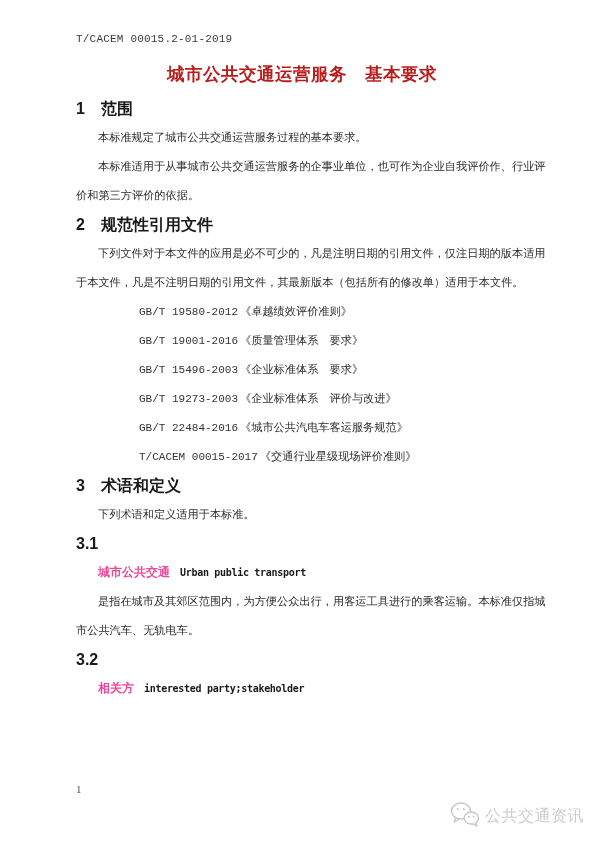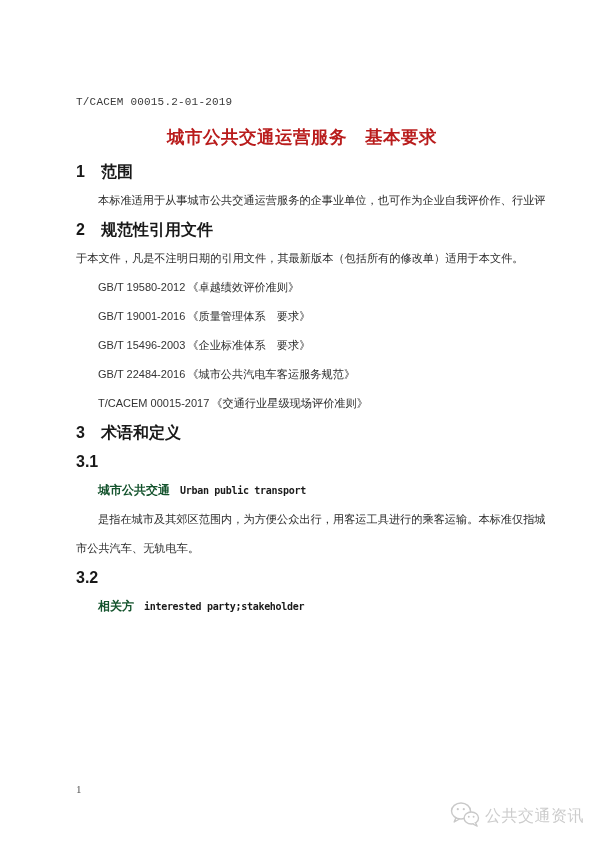--- a/index.html
+++ b/index.html
@@ -8,21 +8,21 @@
     width: 600px; height: 847px;
     font-family: "Liberation Serif", "DejaVu Serif", serif;
     color: #2d2d2d;
   }
   .page {
     position: relative;
     width: 600px; height: 847px;
     background: #ffffff;
     overflow: hidden;
   }
-  .content { padding: 95px 72px 0 76px; }
+  .content { padding: 32px 72px 0 76px; }
 
   .doc-code {
     font-family: "Liberation Mono", "DejaVu Sans Mono", monospace;
     font-size: 11px;
     color: #3a3a3a;
     line-height: 14px;
     letter-spacing: 0.2px;
   }
   .doc-title {
     margin-top: 17px;
@@ -38,30 +38,31 @@
   .body-lines { margin-top: 9px; font-size: 11.2px; }
   .line { height: 29px; line-height: 29px; white-space: nowrap; }
   .ind { padding-left: 22px; }
   .h {
     font-family: "Liberation Sans", "DejaVu Sans", sans-serif;
     font-weight: bold;
     font-size: 16px;
     color: #191919;
   }
   .ref-code {
-    font-family: Liberation Sans, sans-serif;
+    font-family: Liberation Mono, monospace;
     font-size: 11px;
     color: #333333;
+    margin-left: 41px;
   }
   .ref-title { margin-left: 2px; }
   .term-zh {
     font-family: "Liberation Sans", "DejaVu Sans", sans-serif;
     font-weight: bold;
     font-size: 12px;
-    color: #14532d;
+    color: #ec4899;
   }
   .term-en {
     font-family: "DejaVu Sans Mono", "Liberation Mono", monospace;
     font-weight: bold;
     font-size: 10px;
     color: #191919;
     margin-left: 10px;
     letter-spacing: -0.3px;
   }
 
@@ -95,42 +96,49 @@
 <div class="page">
   <div class="content">
 
     <div class="doc-code">T/CACEM 00015.2-01-2019</div>
 
     <div class="doc-title">城市公共交通运营服务　基本要求</div>
 
     <div class="body-lines">
 
       <div class="line h">1　范围</div>
+      <div class="line ind">本标准规定了城市公共交通运营服务过程的基本要求。</div>
       <div class="line ind">本标准适用于从事城市公共交通运营服务的企事业单位，也可作为企业自我评价作、行业评</div>
+      <div class="line">价和第三方评价的依据。</div>
 
       <div class="line h">2　规范性引用文件</div>
+      <div class="line ind">下列文件对于本文件的应用是必不可少的，凡是注明日期的引用文件，仅注日期的版本适用</div>
       <div class="line">于本文件，凡是不注明日期的引用文件，其最新版本（包括所有的修改单）适用于本文件。</div>
 
       <div class="line ind">
         <span class="ref-code">GB/T 19580-2012</span><span class="ref-title">《卓越绩效评价准则》</span>
       </div>
       <div class="line ind">
         <span class="ref-code">GB/T 19001-2016</span><span class="ref-title">《质量管理体系　要求》</span>
       </div>
       <div class="line ind">
         <span class="ref-code">GB/T 15496-2003</span><span class="ref-title">《企业标准体系　要求》</span>
       </div>
       <div class="line ind">
+        <span class="ref-code">GB/T 19273-2003</span><span class="ref-title">《企业标准体系　评价与改进》</span>
+      </div>
+      <div class="line ind">
         <span class="ref-code">GB/T 22484-2016</span><span class="ref-title">《城市公共汽电车客运服务规范》</span>
       </div>
       <div class="line ind">
         <span class="ref-code">T/CACEM 00015-2017</span><span class="ref-title">《交通行业星级现场评价准则》</span>
       </div>
 
       <div class="line h">3　术语和定义</div>
+      <div class="line ind">下列术语和定义适用于本标准。</div>
 
       <div class="line h">3.1</div>
       <div class="line ind">
         <span class="term-zh">城市公共交通</span><span class="term-en">Urban public transport</span>
       </div>
       <div class="line ind">是指在城市及其郊区范围内，为方便公众出行，用客运工具进行的乘客运输。本标准仅指城</div>
       <div class="line">市公共汽车、无轨电车。</div>
 
       <div class="line h">3.2</div>
       <div class="line ind">

